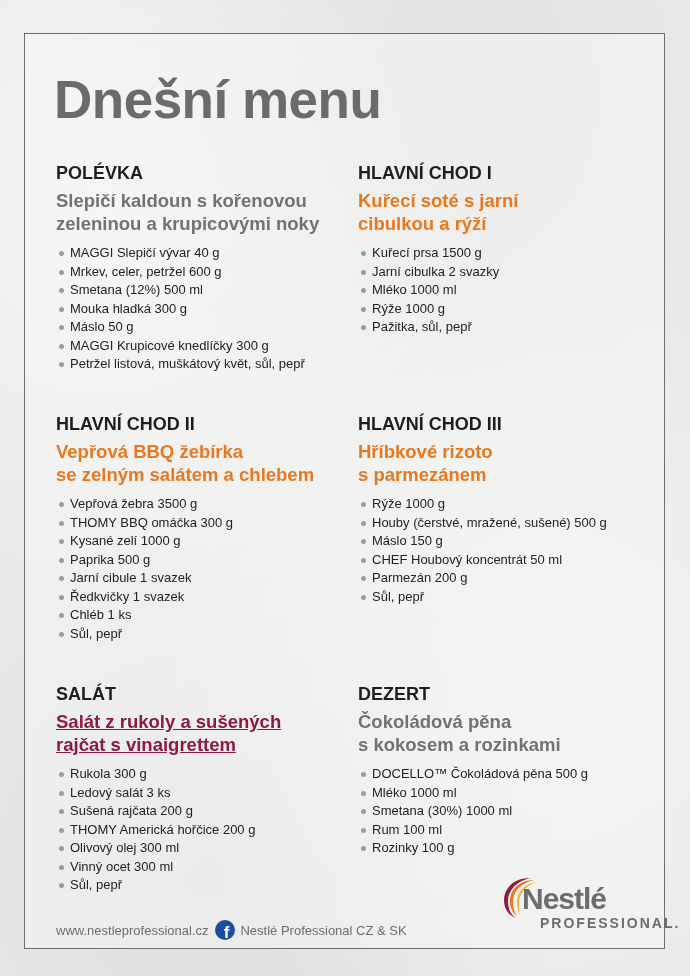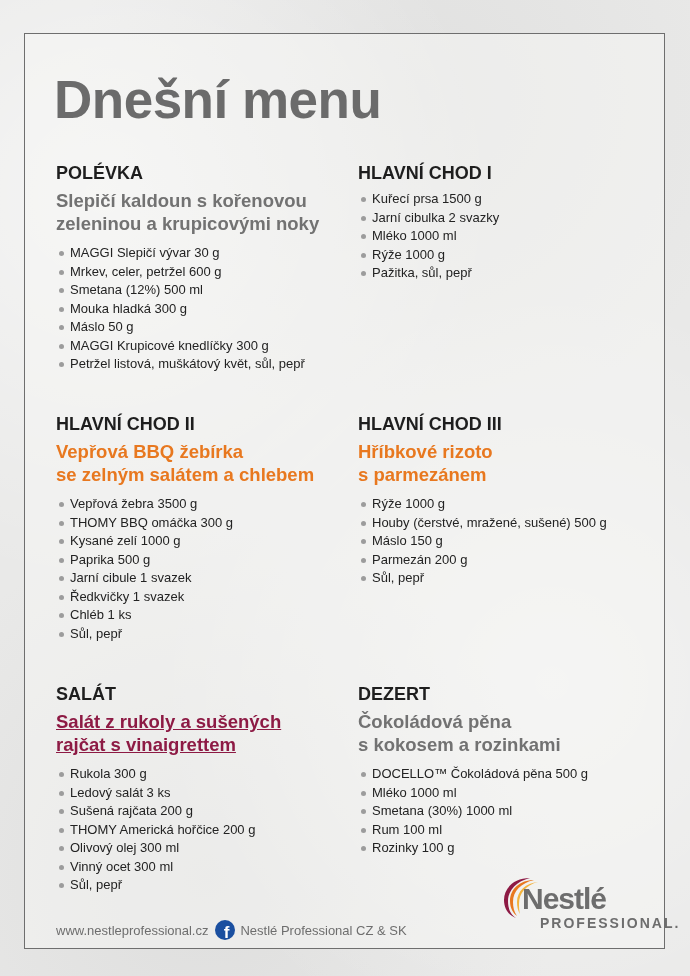--- a/index.html
+++ b/index.html
@@ -155,32 +155,34 @@
 
 <div class="frame"></div>
 
 <h1 class="page-title">Dnešní menu</h1>
 
 <section class="course" style="left:56px; top:165px;">
   <h2 class="course-label">POLÉVKA</h2>
   <h3 class="dish-title grey">Slepičí kaldoun s kořenovou
 zeleninou a krupicovými noky</h3>
   <ul class="ingredients">
-    <li><span class="bullet"></span><span>MAGGI Slepičí vývar 30 g</span></li>
+    <li><span class="bullet"></span><span>MAGGI Slepičí vývar 40 g</span></li>
     <li><span class="bullet"></span><span>Mrkev, celer, petržel 600 g</span></li>
     <li><span class="bullet"></span><span>Smetana (12%) 500 ml</span></li>
     <li><span class="bullet"></span><span>Mouka hladká 300 g</span></li>
     <li><span class="bullet"></span><span>Máslo 50 g</span></li>
     <li><span class="bullet"></span><span>MAGGI Krupicové knedlíčky 300 g</span></li>
     <li><span class="bullet"></span><span>Petržel listová, muškátový květ, sůl, pepř</span></li>
   </ul>
 </section>
 
 <section class="course" style="left:358px; top:165px;">
   <h2 class="course-label">HLAVNÍ CHOD I</h2>
+  <h3 class="dish-title orange">Kuřecí soté s jarní
+cibulkou a rýží</h3>
   <ul class="ingredients">
     <li><span class="bullet"></span><span>Kuřecí prsa 1500 g</span></li>
     <li><span class="bullet"></span><span>Jarní cibulka 2 svazky</span></li>
     <li><span class="bullet"></span><span>Mléko 1000 ml</span></li>
     <li><span class="bullet"></span><span>Rýže 1000 g</span></li>
     <li><span class="bullet"></span><span>Pažitka, sůl, pepř</span></li>
   </ul>
 </section>
 
 <section class="course" style="left:56px; top:416px;">
@@ -200,20 +202,21 @@
 </section>
 
 <section class="course" style="left:358px; top:416px;">
   <h2 class="course-label">HLAVNÍ CHOD III</h2>
   <h3 class="dish-title orange">Hříbkové rizoto
 s parmezánem</h3>
   <ul class="ingredients">
     <li><span class="bullet"></span><span>Rýže 1000 g</span></li>
     <li><span class="bullet"></span><span>Houby (čerstvé, mražené, sušené) 500 g</span></li>
     <li><span class="bullet"></span><span>Máslo 150 g</span></li>
+    <li><span class="bullet"></span><span>CHEF Houbový koncentrát 50 ml</span></li>
     <li><span class="bullet"></span><span>Parmezán 200 g</span></li>
     <li><span class="bullet"></span><span>Sůl, pepř</span></li>
   </ul>
 </section>
 
 <section class="course" style="left:56px; top:686px;">
   <h2 class="course-label">SALÁT</h2>
   <h3 class="dish-title crimson">Salát z rukoly a sušených
 rajčat s vinaigrettem</h3>
   <ul class="ingredients">

